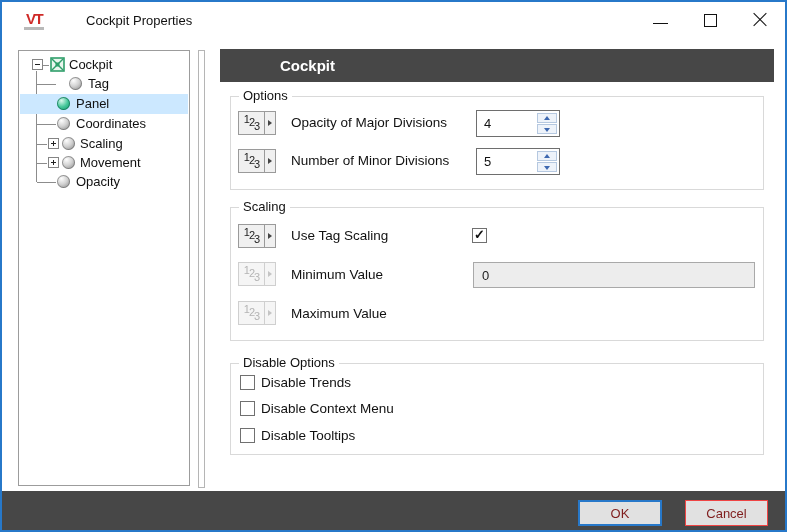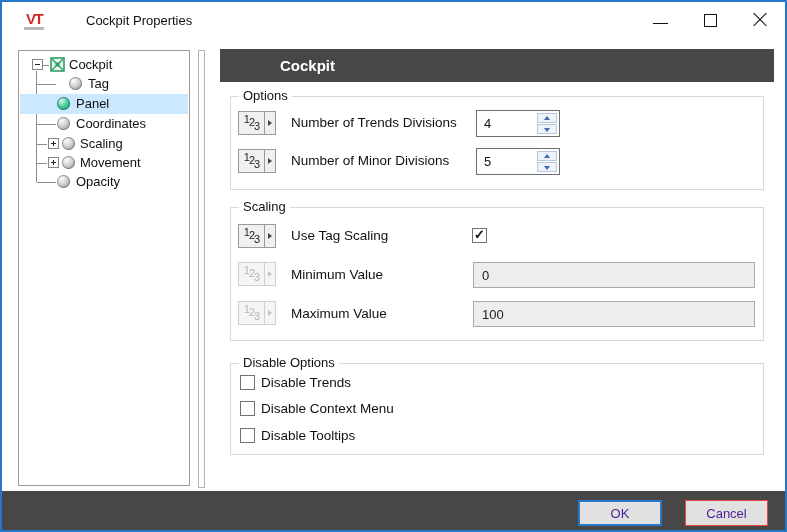--- a/index.html
+++ b/index.html
@@ -166,21 +166,21 @@
   .textfield input {
     width: 100%; height: 100%; border: none; outline: none;
     background: transparent; font-family: "Liberation Sans", sans-serif;
     font-size: 13px; color: #222; padding-left: 8px;
   }
 
   
   .footer { position: relative; height: 39px; background: #474747; }
   .btn {
     position: absolute; top: 9px; height: 26px;
-    background: #e1e1e1; font-size: 13px; color: #4c1d95;
+    background: #e1e1e1; font-size: 13px; color: #7f1d1d;
     display: flex; align-items: center; justify-content: center;
     cursor: default;
   }
   .btn.ok { right: 123px; width: 84px; border: 2px solid #2778c9; }
   .btn.cancel { right: 17px; width: 83px; border: 1px solid #ef4444; }
 </style>
 </head>
 <body>
 
 <div class="window">
@@ -267,21 +267,21 @@
       <span class="htitle">Cockpit</span>
     </div>
 
     <div class="group" style="top:58px; height:94px;">
       <span class="group-label">Options</span>
 
       <div class="numbtn" style="left:7px; top:14px;">
         <span class="digits"><span class="d1">1</span><span class="d2">2</span><span class="d3">3</span></span>
         <span class="arrowbox"></span>
       </div>
-      <span class="row-label" style="left:60px; top:16px;">Number of Trends Divisions</span>
+      <span class="row-label" style="left:60px; top:16px;">Opacity of Major Divisions</span>
       <div class="spinner" style="left:245px; top:13px;">
         <input value="4" style="">
         <div class="spin-btns">
           <div class="spin-btn up"></div>
           <div class="spin-btn down"></div>
         </div>
       </div>
 
       <div class="numbtn" style="left:7px; top:52px;">
         <span class="digits"><span class="d1">1</span><span class="d2">2</span><span class="d3">3</span></span>
@@ -316,23 +316,20 @@
       <span class="row-label" style="left:60px; top:57px;">Minimum Value</span>
       <div class="textfield" style="left:242px; top:54px;">
         <input readonly="" value="0" style="">
       </div>
 
       <div class="numbtn disabled" style="left:7px; top:93px;">
         <span class="digits"><span class="d1">1</span><span class="d2">2</span><span class="d3">3</span></span>
         <span class="arrowbox"></span>
       </div>
       <span class="row-label" style="left:60px; top:96px;">Maximum Value</span>
-      <div class="textfield" style="left:242px; top:93px;">
-        <input readonly="" value="100" style="">
-      </div>
     </div>
 
     <div class="group" style="top:325px; height:92px;">
       <span class="group-label">Disable Options</span>
 
       <div class="checkbox" style="left:9px; top:11px;"></div>
       <span class="row-label" style="left:30px; top:9px;">Disable Trends</span>
 
       <div class="checkbox" style="left:9px; top:37px;"></div>
       <span class="row-label" style="left:30px; top:35px;">Disable Context Menu</span>

